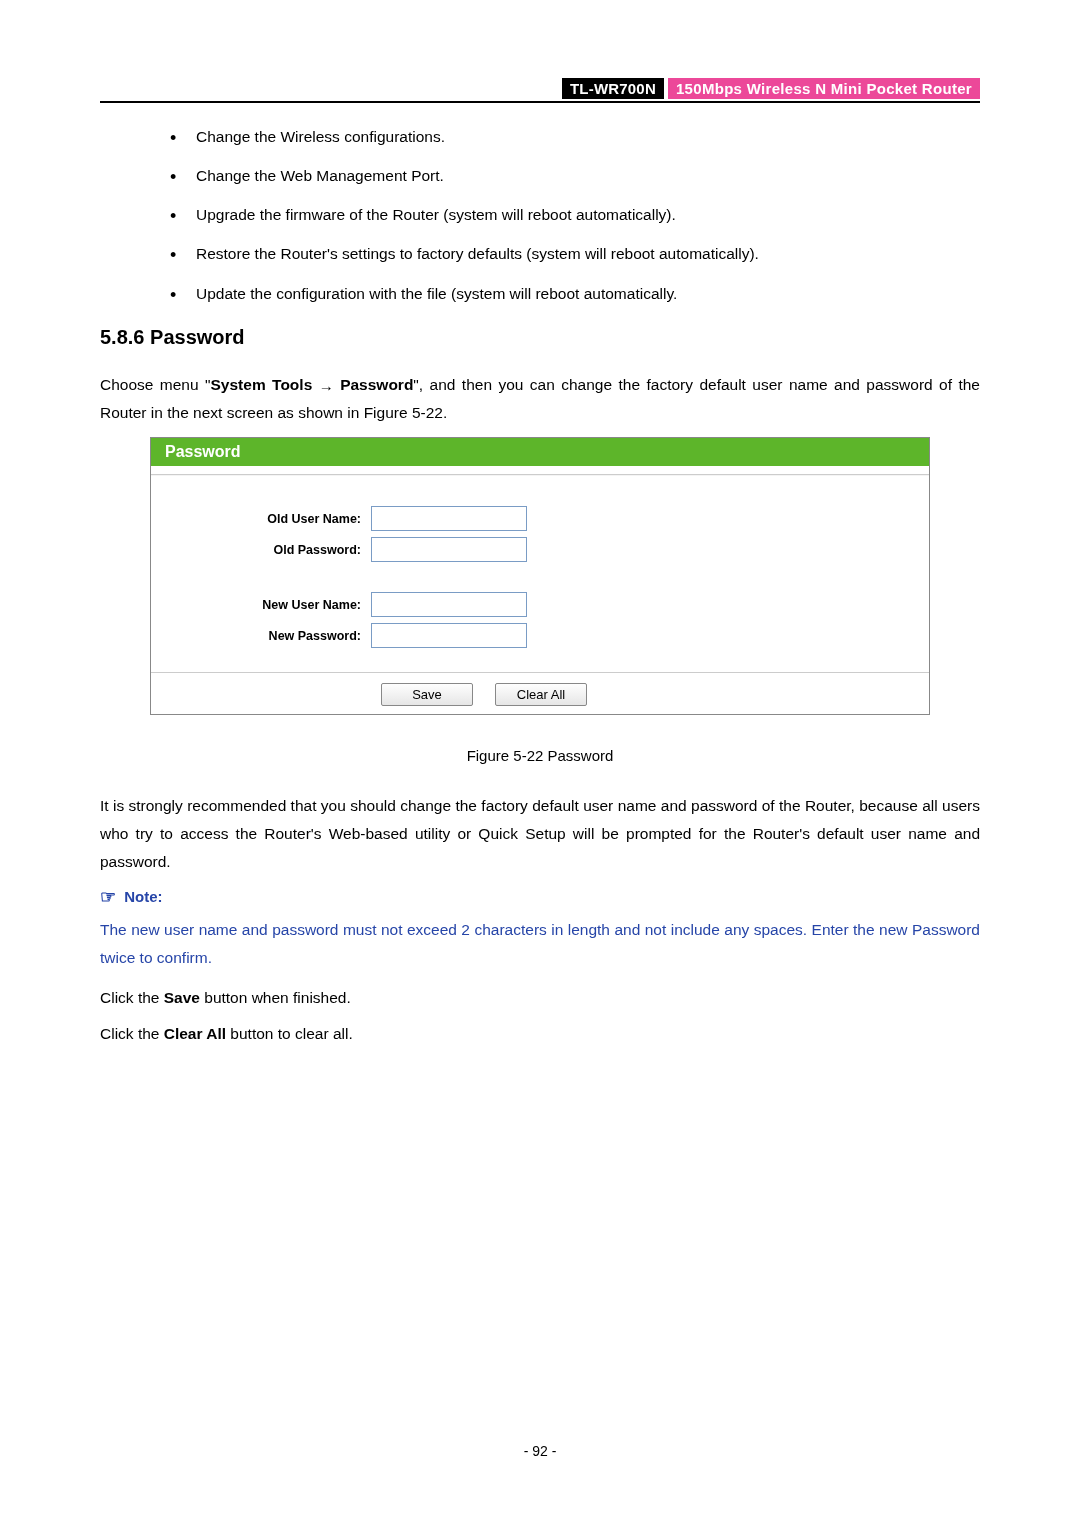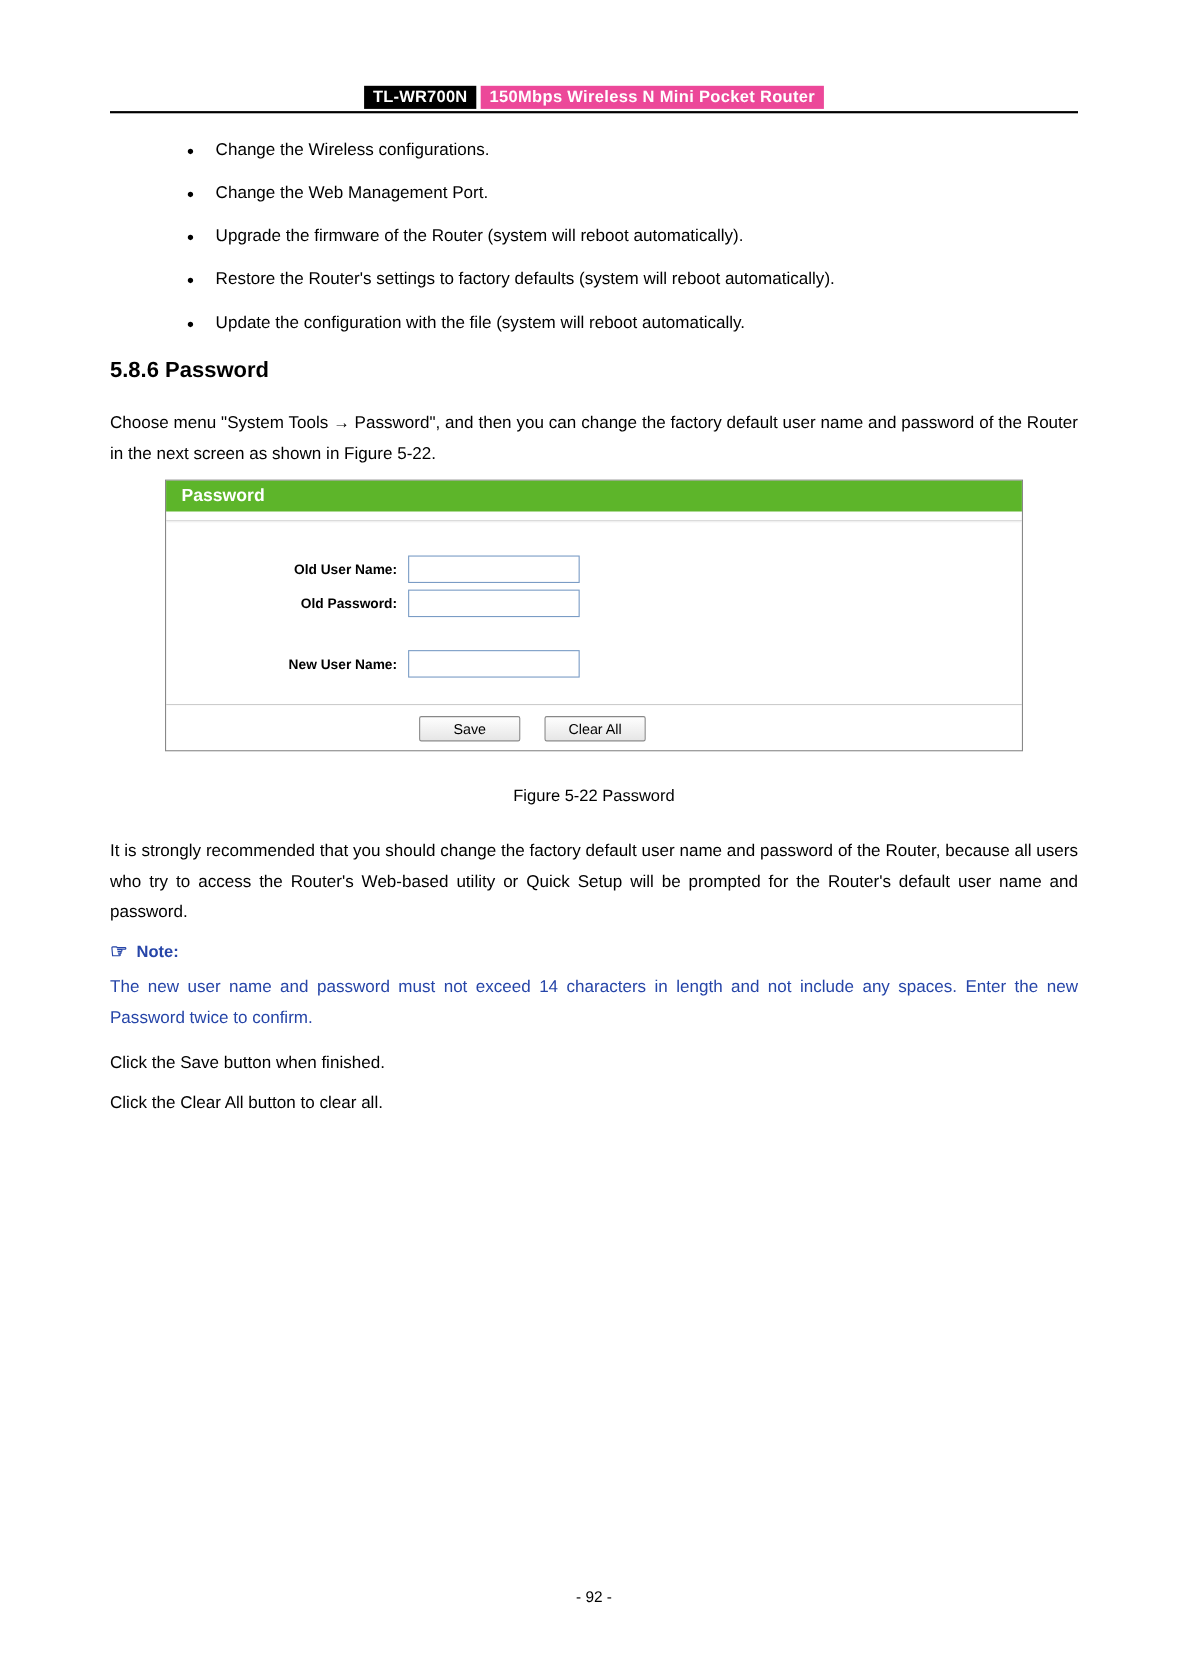--- a/index.html
+++ b/index.html
@@ -8,21 +8,21 @@
     font-size: 15px;
     background: #fff;
     width: 1080px;
     height: 1527px;
     position: relative;
     padding: 78px 100px 0 100px;
     color: #000;
   }
   .header-bar {
     display: flex;
-    justify-content: center;
+    justify-content: flex-end;
     border-bottom: 2.5px solid #000;
     padding-bottom: 2px;
     margin-bottom: 24px;
   }
   .header-model {
     background: #000;
     color: #fff;
     font-weight: bold;
     font-size: 15px;
     padding: 2px 8px;
@@ -60,21 +60,21 @@
     font-weight: bold;
     font-size: 20px;
     margin-bottom: 22px;
   }
   .para {
     font-size: 15.5px;
     line-height: 1.8;
     text-align: justify;
     margin-bottom: 10px;
   }
-  .bold { font-weight: normal; }
+  .bold { font-weight: bold; }
   .arrow {
     font-size: 15px;
     vertical-align: middle;
   }
   .figure-box {
     border: 1px solid #888;
     margin: 10px 50px 8px 50px;
     background: #fff;
   }
   .figure-header {
@@ -206,37 +206,41 @@
       </div>
       <div class="form-row">
         <div class="form-label">Old Password:</div>
         <div class="form-input"></div>
       </div>
       <div class="form-gap"></div>
       <div class="form-row">
         <div class="form-label">New User Name:</div>
         <div class="form-input"></div>
       </div>
+      <div class="form-row">
+        <div class="form-label">New Password:</div>
+        <div class="form-input"></div>
+      </div>
     </div>
     <div class="button-row">
       <div class="fig-btn">Save</div>
       <div class="fig-btn">Clear All</div>
     </div>
   </div>
 </div>
 
 <div class="figure-caption">Figure 5-22    Password</div>
 
 <p class="para">It is strongly recommended that you should change the factory default user name and password of the Router, because all users who try to access the Router's Web-based utility or Quick Setup will be prompted for the Router's default user name and password.</p>
 
 <div class="note-line">
   <span class="note-icon">☞</span>
   <span>Note:</span>
 </div>
-<p class="note-text">The new user name and password must not exceed 14 characters in length and not include any spaces. Enter the new Password twice to confirm.</p>
+<p class="note-text">The new user name and password must not exceed 2 characters in length and not include any spaces. Enter the new Password twice to confirm.</p>
 
 <p class="instr">
   <span>Click the </span><span class="bold">Save</span><span> button when finished.</span>
 </p>
 <p class="instr">
   <span>Click the </span><span class="bold">Clear All</span><span> button to clear all.</span>
 </p>
 
 <div class="page-num">- 92 -</div>
 

